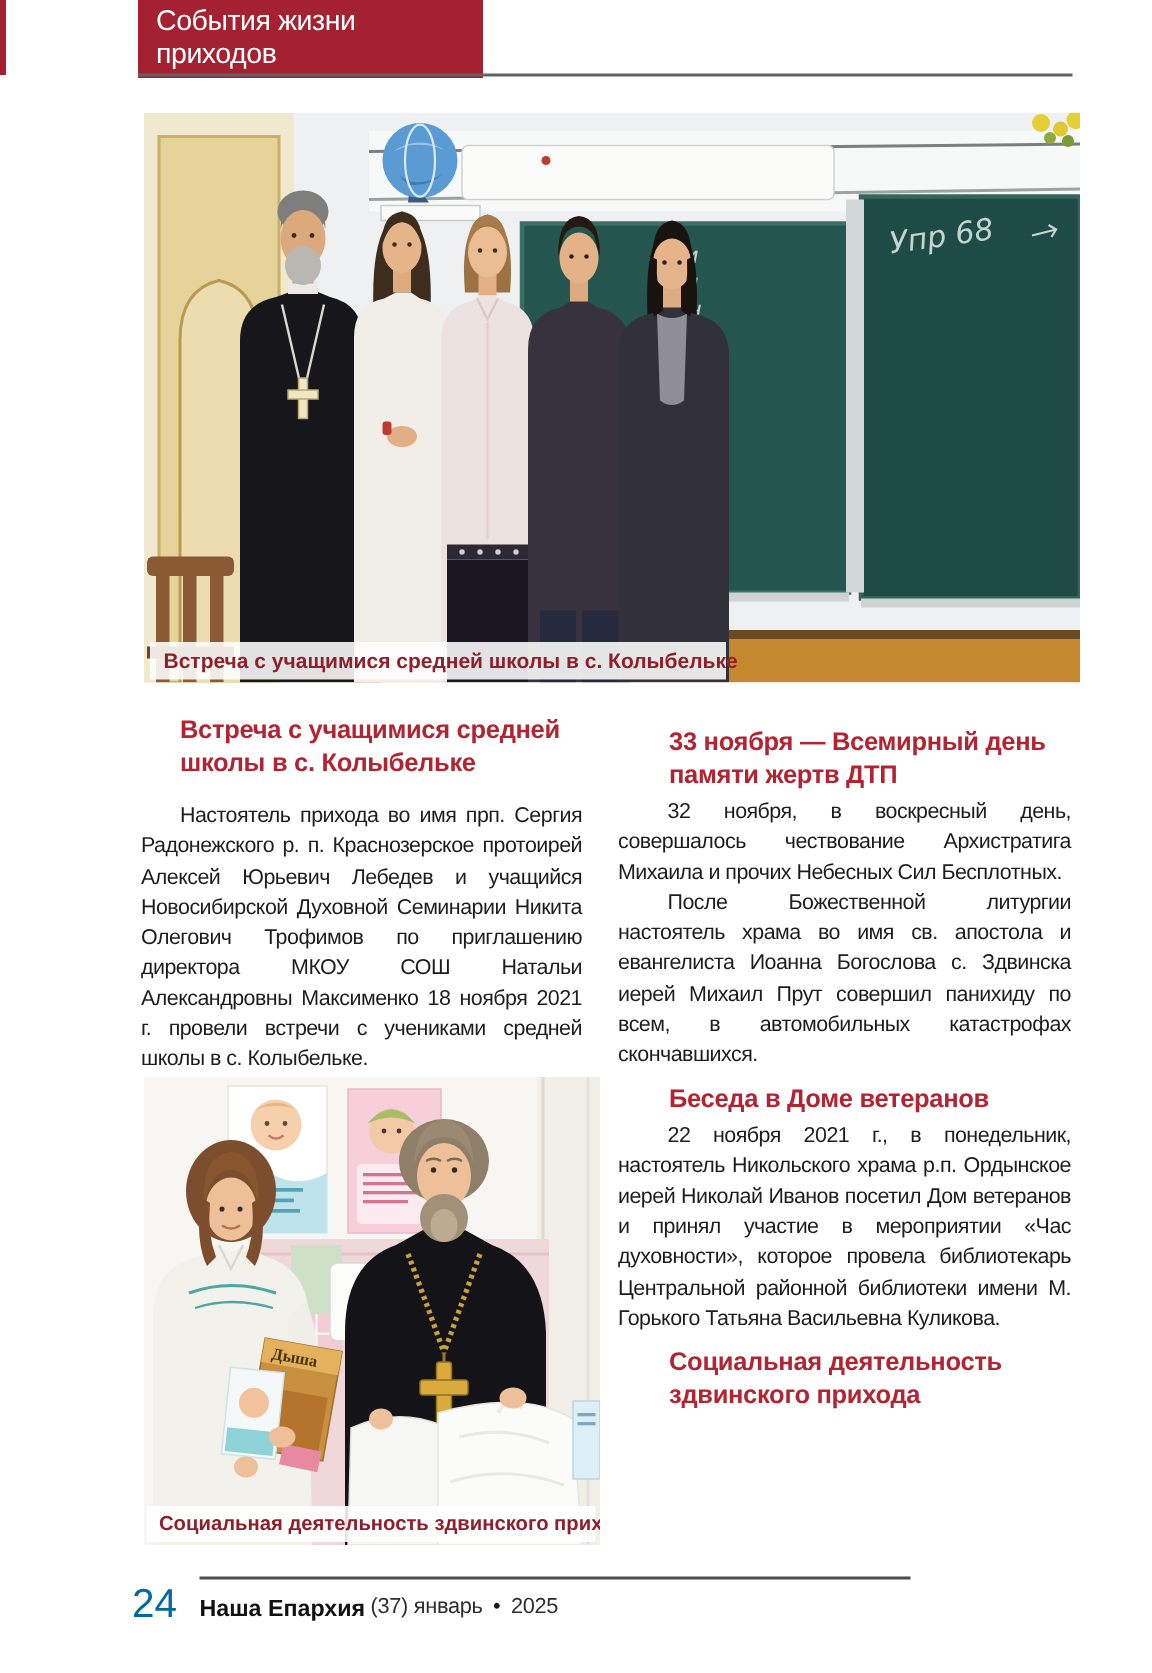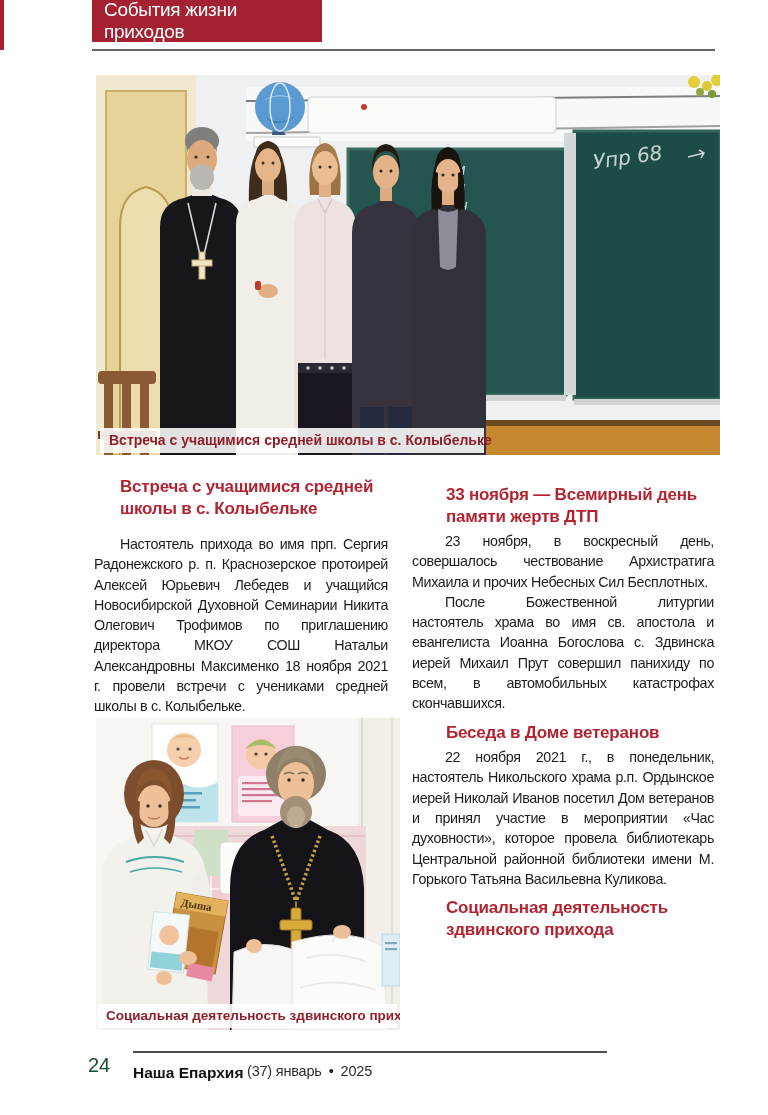--- a/index.html
+++ b/index.html
@@ -1,20 +1,20 @@
 <!DOCTYPE html>
 <html lang="ru"><head>
 <meta charset="utf-8">
 <style>
   html,body{margin:0;padding:0;background:#ffffff;}
   .page{position:relative;width:768px;height:1115px;background:#fff;overflow:hidden;
         font-family:"Liberation Sans",sans-serif;}
   
   .edge-strip{position:absolute;left:0;top:0;width:4px;height:50px;background:#a32130;}
-  .header-tab{position:absolute;left:92px;top:0;width:230px;height:42px;background:#a32130;
+  .header-tab{position:absolute;left:92px;top:0;width:230px;height:52px;background:#a32130;
               color:#fff;font-size:19px;letter-spacing:-0.3px;display:flex;align-items:center;
               padding-left:12px;box-sizing:border-box;}
   .header-rule{position:absolute;left:92px;top:49px;width:623px;height:2px;background:#636363;}
   
   .photo{position:absolute;overflow:hidden;}
   .photo svg{display:block;}
   .photo1{left:96px;top:75px;width:624px;height:380px;}
   .photo2{left:96px;top:718px;width:304px;height:312px;}
   .caption{position:absolute;background:rgba(255,255,255,0.88);color:#8e1f2b;font-weight:bold;
            white-space:nowrap;box-sizing:border-box;}
@@ -27,21 +27,21 @@
   .col-right{left:412px;width:302px;}
   .col p{margin:0;}
   .col-left p{text-indent:26px;}
   .col-right p{text-indent:33px;}
   .red-head{color:#b22431;font-size:17px;line-height:21.5px;letter-spacing:-0.2px;font-weight:bold;
             text-align:left;margin:8px 0 4px;}
   .col-left .red-head{margin:0 0 15px;padding-left:26px;}
   .col-right .red-head{padding-left:34px;}
   
   .footer-rule{position:absolute;left:133px;top:1051px;width:474px;height:2px;background:#4c4c4c;}
-  .page-number{position:absolute;left:88px;top:1054px;font-size:20px;color:#14532d;}
+  .page-number{position:absolute;left:88px;top:1054px;font-size:27px;color:#0369a1;}
   .footer-title{position:absolute;left:133px;top:1064px;font-size:15.5px;font-weight:bold;color:#111;}
   .footer-issue{position:absolute;left:247px;top:1063px;font-size:14.5px;color:#2e2e2e;letter-spacing:-0.2px;}
   .footer-issue .sep{margin:0 7px;color:#1a1a1a;}
 </style>
 </head>
 <body>
 
 <div class="page">
 
   <div class="edge-strip"></div>
@@ -189,21 +189,21 @@
     <div class="caption caption1">Встреча с учащимися средней школы в с. Колыбельке</div>
   </div>
 
   <div class="col col-left">
     <div class="red-head">Встреча с учащимися средней школы в с. Колыбельке</div>
     <p>Настоятель прихода во имя прп. Сергия Радонежского р. п. Краснозерское протоирей Алексей Юрьевич Лебедев и учащийся Новосибирской Духовной Семинарии Никита Олегович Трофимов по приглашению директора МКОУ СОШ Натальи Александровны Максименко 18 ноября 2021 г. провели встречи с учениками средней школы в с. Колыбельке.</p>
   </div>
 
   <div class="col col-right">
     <div class="red-head">33 ноября — Всемирный день памяти жертв ДТП</div>
-    <p>23 ноября, в воскресный день, совершалось чествование Архистратига Михаила и прочих Небесных Сил Бесплотных.</p>
+    <p>32 ноября, в воскресный день, совершалось чествование Архистратига Михаила и прочих Небесных Сил Бесплотных.</p>
     <p>После Божественной литургии настоятель храма во имя св. апостола и евангелиста Иоанна Богослова с. Здвинска иерей Михаил Прут совершил панихиду по всем, в автомобильных катастрофах скончавшихся.</p>
     <div class="red-head">Беседа в Доме ветеранов</div>
     <p>22 ноября 2021 г., в понедельник, настоятель Никольского храма р.п. Ордынское иерей Николай Иванов посетил Дом ветеранов и принял участие в мероприятии «Час духовности», которое провела библиотекарь Центральной районной библиотеки имени М. Горького Татьяна Васильевна Куликова.</p>
     <div class="red-head">Социальная деятельность здвинского прихода</div>
   </div>
 
   <div class="photo photo2">
     <svg width="304" height="312" viewBox="0 0 304 312">
       <rect width="304" height="312" fill="#f8f6f3"></rect>
 

